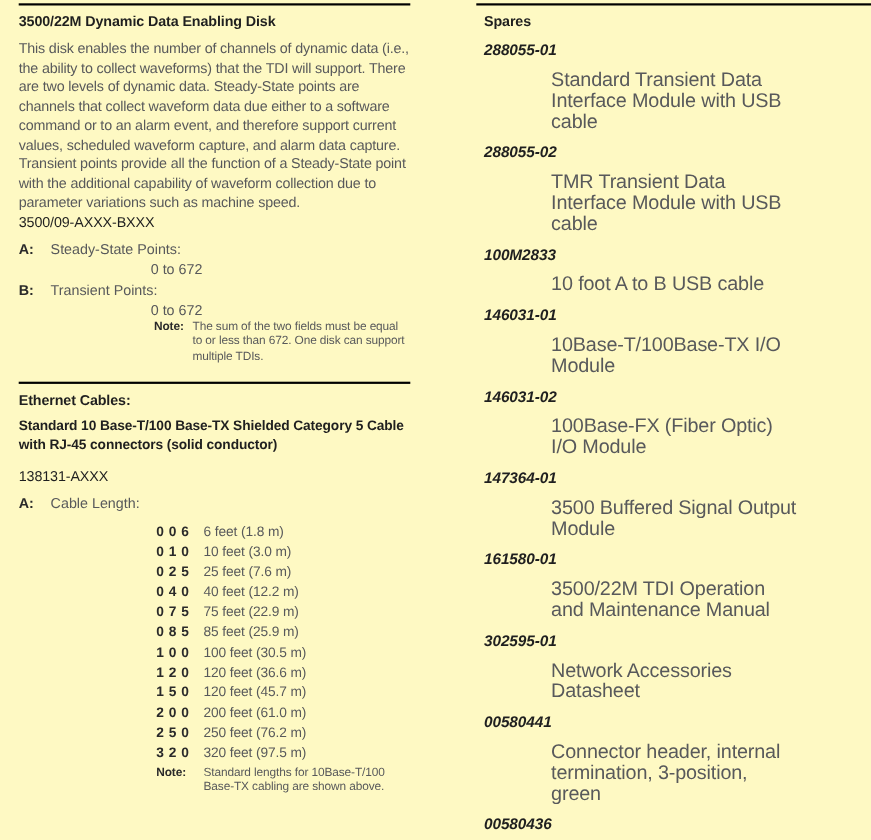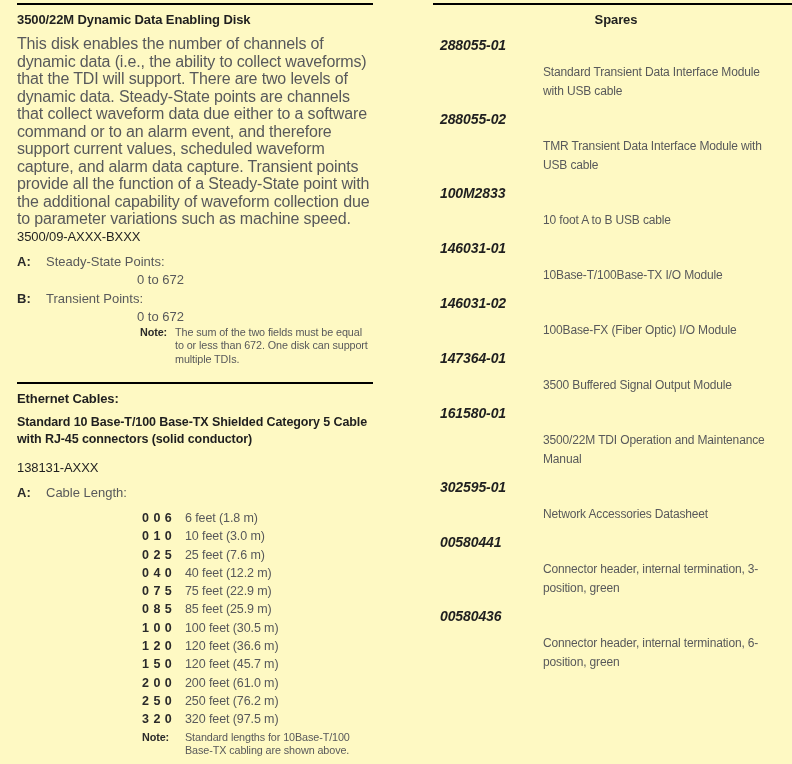--- a/index.html
+++ b/index.html
@@ -14,21 +14,21 @@
   .col-left{position:absolute;left:17px;top:0;width:356px;}
   .col-right{position:absolute;left:433px;top:0;width:359px;}
   .rule{border-top:2px solid #000;height:0;margin:0;}
   .rule-top{margin-top:3px;}
 
   h1.sec-title{
     font-size:13px;font-weight:bold;color:#1f1f1f;
     margin:7px 0 8px 0;letter-spacing:-0.1px;
   }
   .body-text{
-    font-size:16px;line-height:17.5px;letter-spacing:-0.15px;
+    font-size:13px;line-height:17.5px;letter-spacing:-0.15px;
     margin:0 0 0 0;color:#58595b;
   }
   .model-number{
     font-size:13px;font-weight:normal;color:#1f1f1f;
     margin:1px 0 10px 0;letter-spacing:-0.1px;
   }
   .opt-row{display:flex;font-size:13px;margin-top:4px;}
   .opt-key{font-weight:bold;color:#2a2a2a;width:29px;flex:0 0 29px;}
   .opt-label{color:#58595b;}
   .opt-value{font-size:13px;color:#58595b;margin:3px 0 2px 120px;}
@@ -45,29 +45,29 @@
   .cable-list{margin:9px 0 0 0;}
   .cable-row{display:flex;font-size:12.5px;line-height:18.3px;margin:0 0 0 125px;}
   .cable-code{font-weight:bold;color:#2a2a2a;white-space:pre;flex:0 0 43px;width:43px;letter-spacing:0.5px;}
   .cable-desc{color:#58595b;letter-spacing:-0.1px;}
   .cable-note{display:flex;font-size:10.8px;line-height:13.5px;margin:2px 0 0 125px;letter-spacing:-0.1px;}
   .cable-note .note-label{flex:0 0 43px;width:43px;}
   .cable-note .note-text{width:185px;}
 
   .spares-title{
     font-size:13px;font-weight:bold;color:#1f1f1f;
-    margin:7px 0 9px 7px;letter-spacing:-0.1px;text-align:center;
+    margin:7px 0 9px 7px;letter-spacing:-0.1px;
   }
   .spare-part{
     font-size:14px;font-weight:bold;font-style:italic;color:#1f1f1f;
     line-height:19px;margin:0 0 8px 7px;letter-spacing:-0.1px;
   }
   .spare-desc{
-    font-size:12px;color:#58595b;line-height:19px;
-    margin:0 0 9px 110px;width:228px;letter-spacing:-0.15px;
+    font-size:18px;color:#58595b;line-height:19px;
+    margin:0 0 9px 68px;width:228px;letter-spacing:-0.15px;
   }
 </style>
 </head>
 <body>
 
 <div class="page">
 
   <div class="col-left">
 
     <div class="rule rule-top"></div>

